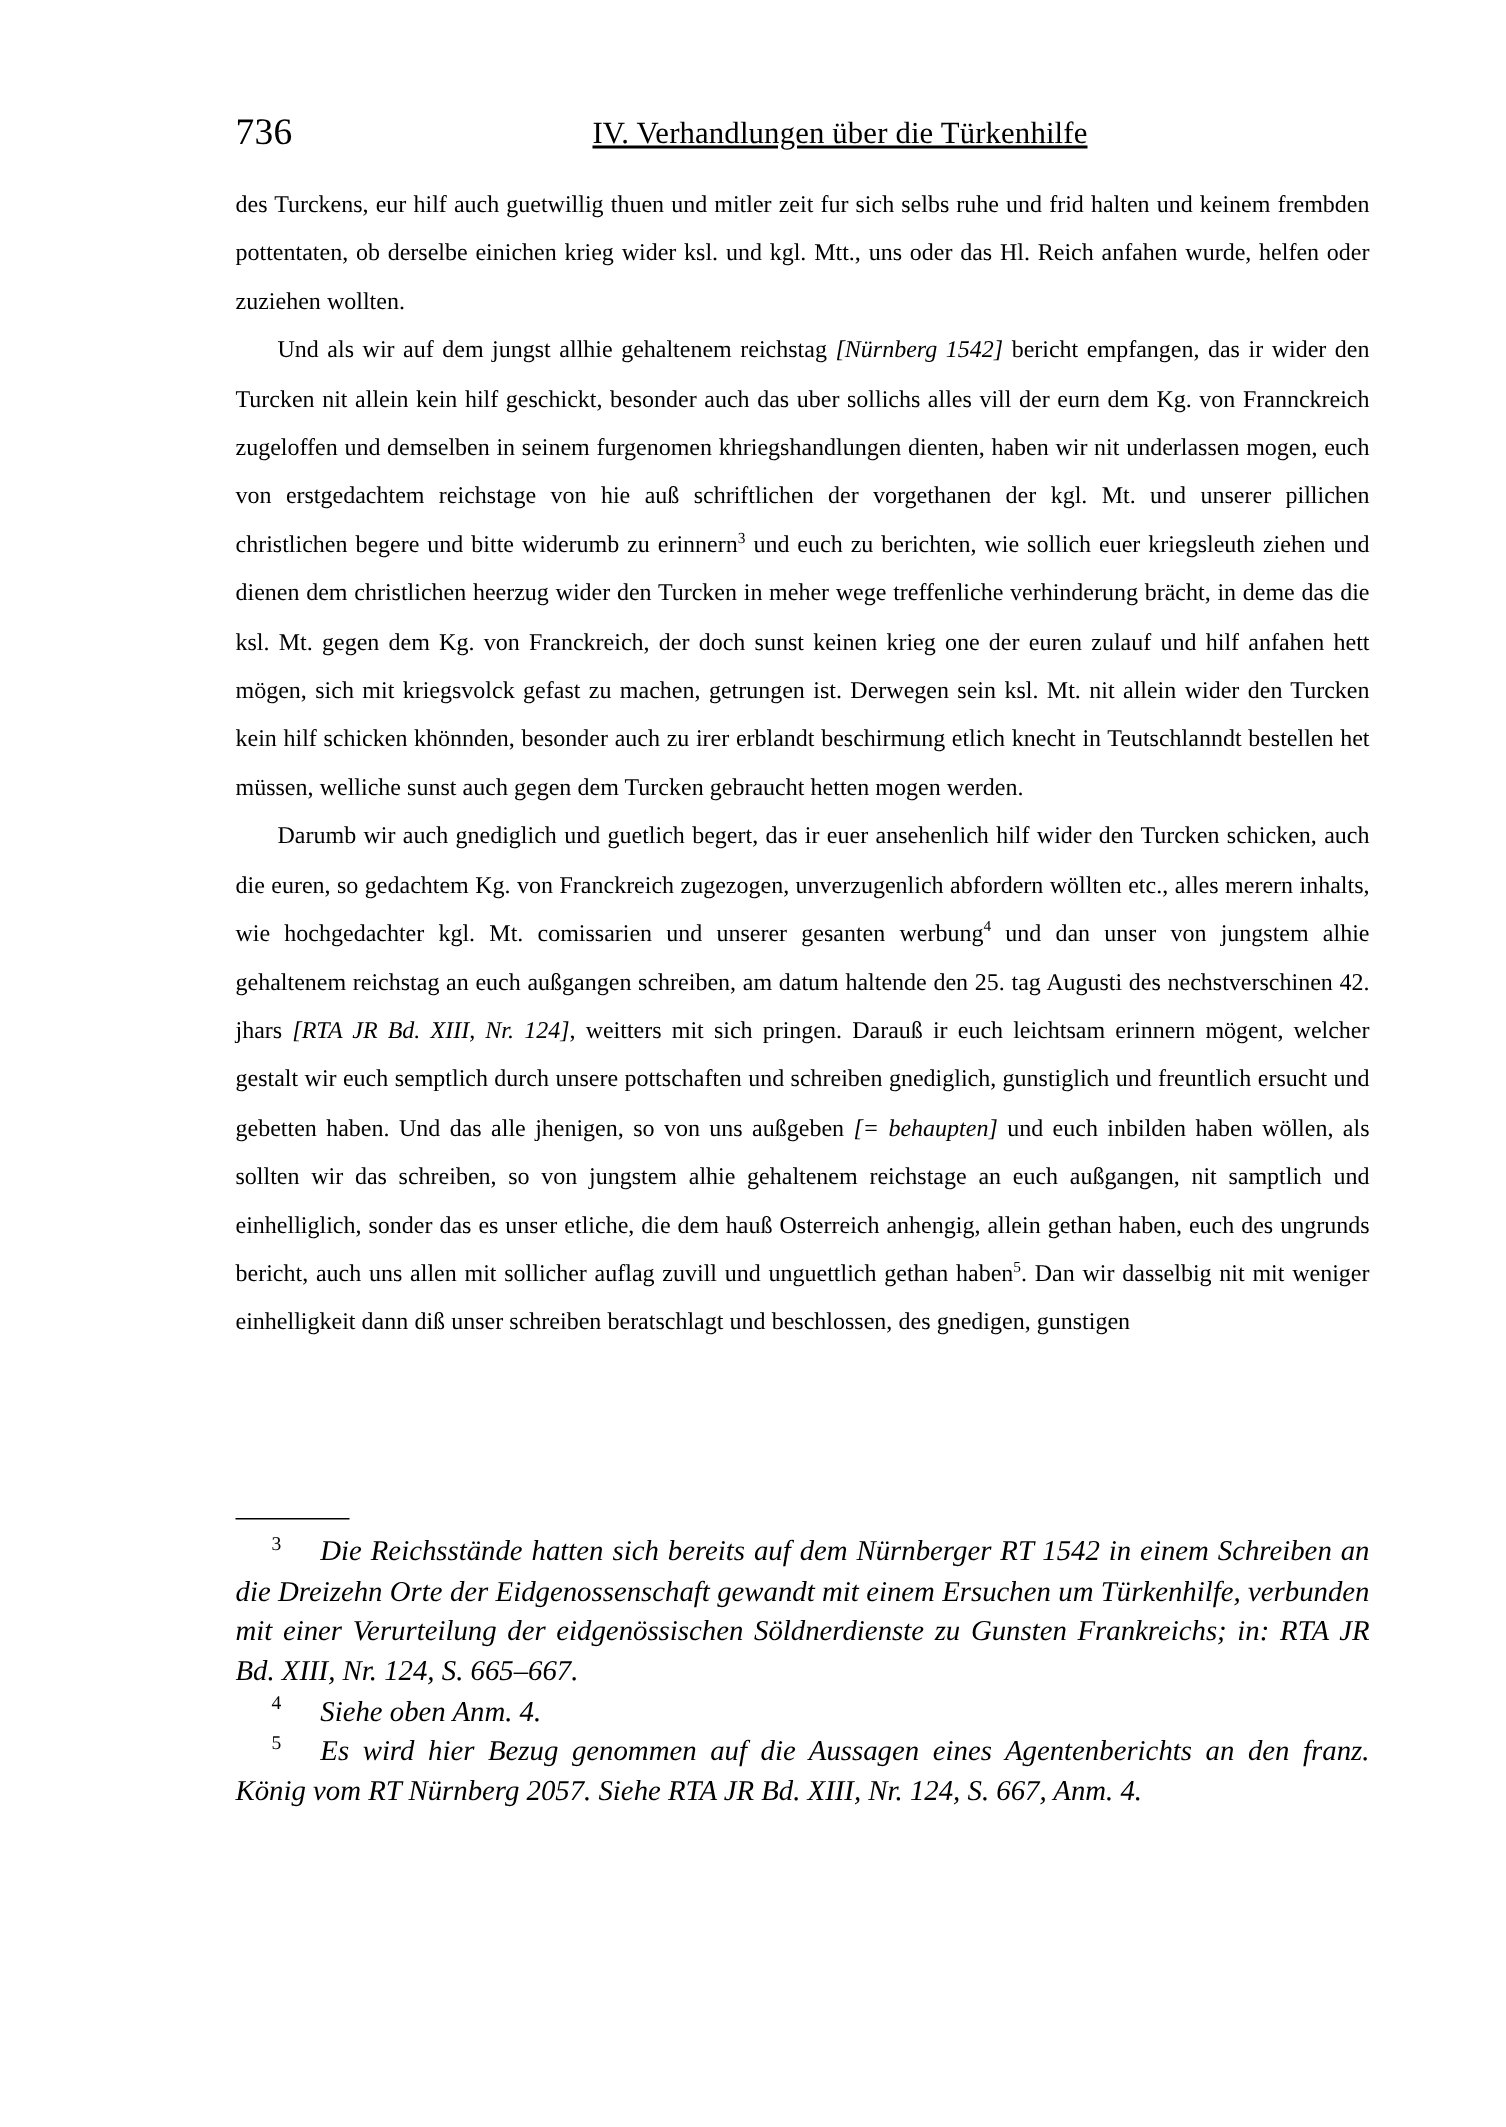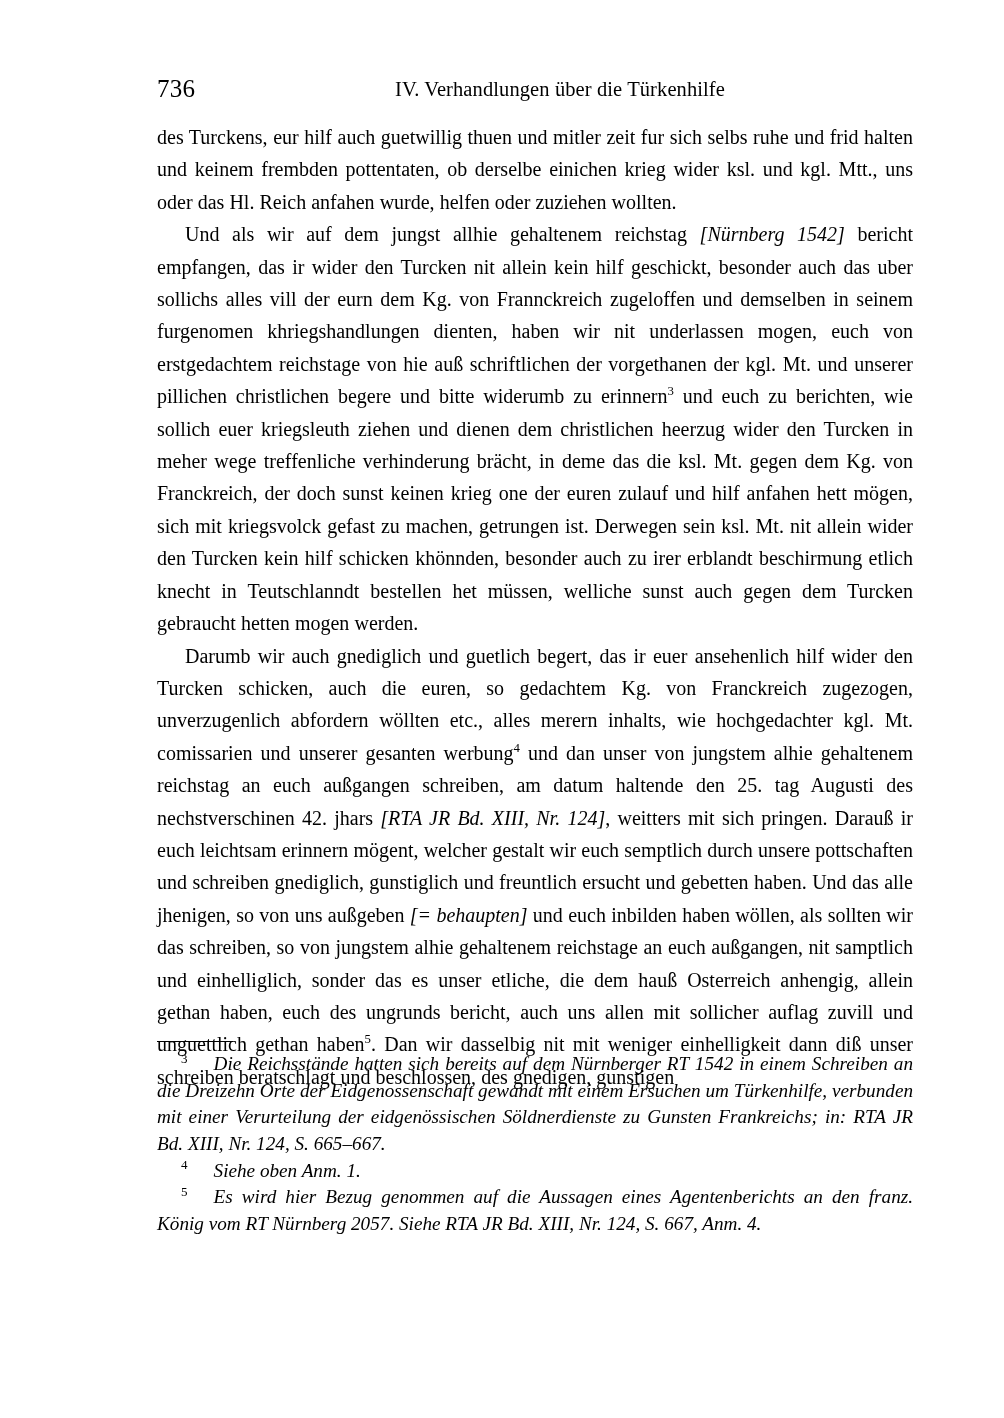--- a/index.html
+++ b/index.html
@@ -43,32 +43,33 @@
     position: absolute;
     left: 0;
     top: 0;
     width: 756px;
     text-align: center;
     font-size: 20.5px;
     line-height: 34px;
     letter-spacing: 0.1px;
     padding-left: 50px;
     box-sizing: border-box;
+    text-decoration: underline;
   }
 
   
   .body-block {
     position: absolute;
     left: 157px;
     top: 121px;
     width: 756px;
   }
   .para {
     margin: 0;
-    font-size: 20px;
+    font-size: 16px;
     line-height: 32.4px;
     text-align: justify;
     text-align-last: left;
     hyphens: manual;
     word-spacing: 0.1px;
   }
   .para.indent {
     text-indent: 28px;
   }
   i, .it {
@@ -76,21 +77,21 @@
   sup {
     font-size: 0.64em;
     vertical-align: super;
     line-height: 0;
   }
 
   
   .footnotes {
     position: absolute;
     left: 157px;
-    top: 1041px;
+    top: 1012px;
     width: 756px;
   }
   .fn-rule {
     width: 76px;
     height: 1.3px;
     background: #000000;
     margin: 0 0 9px 0;
   }
   .fn {
     margin: 0;
@@ -128,17 +129,17 @@
 
     <p class="para indent" id="p2">Und als wir auf dem jungst allhie gehaltenem reichstag <i>[Nürnberg 1542]</i> bericht empfangen, das ir wider den Turcken nit allein kein hilf geschickt, besonder auch das uber sollichs alles vill der eurn dem Kg. von Frannckreich zugeloffen und demselben in seinem furgenomen khriegshandlungen dienten, haben wir nit underlassen mogen, euch von erstgedachtem reichstage von hie auß schriftlichen der vorgethanen der kgl. Mt. und unserer pillichen christlichen begere und bitte widerumb zu erinnern<sup>3</sup> und euch zu berichten, wie sollich euer kriegsleuth ziehen und dienen dem christlichen heerzug wider den Turcken in meher wege treffenliche verhinderung brächt, in deme das die ksl. Mt. gegen dem Kg. von Franckreich, der doch sunst keinen krieg one der euren zulauf und hilf anfahen hett mögen, sich mit kriegsvolck gefast zu machen, getrungen ist. Derwegen sein ksl. Mt. nit allein wider den Turcken kein hilf schicken khönnden, besonder auch zu irer erblandt beschirmung etlich knecht in Teutschlanndt bestellen het müssen, welliche sunst auch gegen dem Turcken gebraucht hetten mogen werden.</p>
 
     <p class="para indent" id="p3">Darumb wir auch gnediglich und guetlich begert, das ir euer ansehenlich hilf wider den Turcken schicken, auch die euren, so gedachtem Kg. von Franckreich zugezogen, unverzugenlich abfordern wöllten etc., alles merern inhalts, wie hochgedachter kgl. Mt. comissarien und unserer gesanten werbung<sup>4</sup> und dan unser von jungstem alhie gehaltenem reichstag an euch außgangen schreiben, am datum haltende den 25. tag Augusti des nechstverschinen 42. jhars <i>[RTA JR Bd. XIII, Nr. 124]</i>, weitters mit sich pringen. Darauß ir euch leichtsam erinnern mögent, welcher gestalt wir euch semptlich durch unsere pottschaften und schreiben gnediglich, gunstiglich und freuntlich ersucht und gebetten haben. Und das alle jhenigen, so von uns außgeben <i>[= behaupten]</i> und euch inbilden haben wöllen, als sollten wir das schreiben, so von jungstem alhie gehaltenem reichstage an euch außgangen, nit samptlich und einhelliglich, sonder das es unser etliche, die dem hauß Osterreich anhengig, allein gethan haben, euch des ungrunds bericht, auch uns allen mit sollicher auflag zuvill und unguettlich gethan haben<sup>5</sup>. Dan wir dasselbig nit mit weniger einhelligkeit dann diß unser schreiben beratschlagt und beschlossen, des gnedigen, gunstigen</p>
 
   </div>
 
   <div class="footnotes">
     <div class="fn-rule"></div>
     <p class="fn" id="fn0"><span class="fn-marker">3</span><span>Die Reichsstände hatten sich bereits auf dem Nürnberger RT 1542 in einem Schreiben an die Dreizehn Orte der Eidgenossenschaft gewandt mit einem Ersuchen um Türkenhilfe, verbunden mit einer Verurteilung der eidgenössischen Söldnerdienste zu Gunsten Frankreichs; in: RTA JR Bd. XIII, Nr. 124, S. 665–667.</span></p>
-    <p class="fn single" id="fn1"><span class="fn-marker">4</span><span>Siehe oben Anm. 1.</span></p>
+    <p class="fn single" id="fn1"><span class="fn-marker">4</span><span>Siehe oben Anm. 4.</span></p>
     <p class="fn" id="fn2"><span class="fn-marker">5</span><span>Es wird hier Bezug genommen auf die Aussagen eines Agentenberichts an den franz. König vom RT Nürnberg 2057. Siehe RTA JR Bd. XIII, Nr. 124, S. 667, Anm. 4.</span></p>
   </div>
 
 </div>
 
 </body></html>

